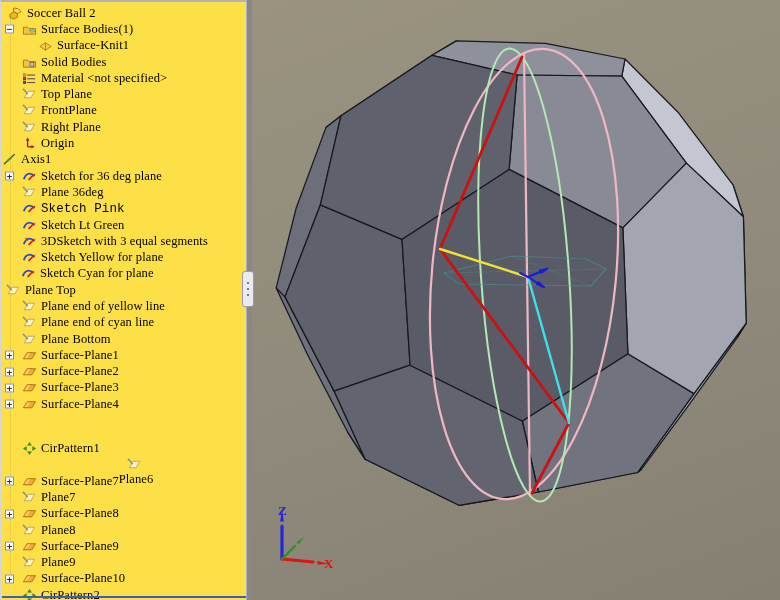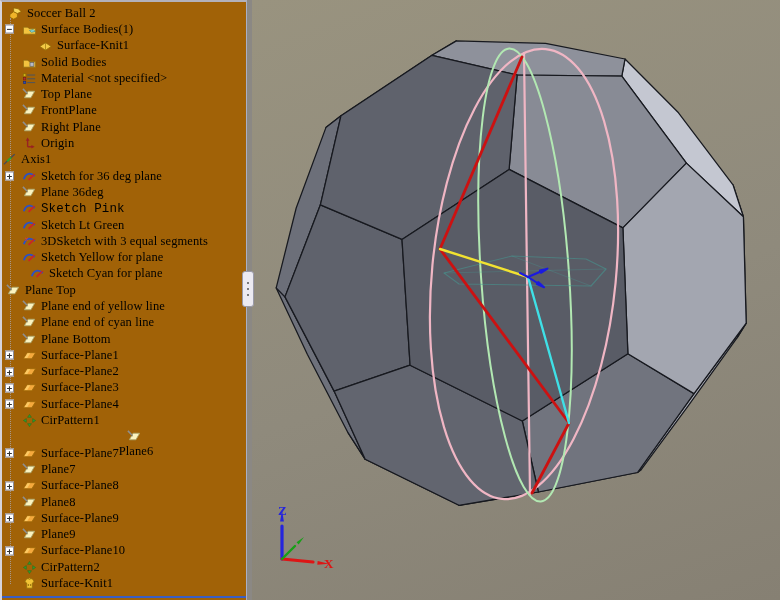--- a/index.html
+++ b/index.html
@@ -1,19 +1,19 @@
 <!DOCTYPE html>
 <html><head>
 <meta charset="utf-8">
 <style>
   html,body{margin:0;padding:0;}
   body{width:780px;height:600px;overflow:hidden;font-family:"Liberation Serif","DejaVu Serif",serif;background:#8f8a7c;}
   .app{display:flex;width:780px;height:600px;}
   
-  .tree-panel{position:relative;width:247px;height:600px;background:#a16207;box-sizing:border-box;
+  .tree-panel{position:relative;width:247px;height:600px;background:#fde047;box-sizing:border-box;
               border-top:2px solid #b3b1ba;border-left:2px solid #d6d4dc;border-right:1px solid #a9afc6;}
   .tree-rows{position:absolute;top:3px;left:0;right:0;}
   .row{position:relative;height:16.3px;display:flex;align-items:center;white-space:nowrap;}
   .row .lbl{font-size:12.5px;color:#000;margin-left:4px;letter-spacing:0.1px;}
   .row svg.icon{flex:0 0 15px;width:15px;height:15px;}
   .expander{position:absolute;left:3px;top:50%;transform:translateY(-50%);width:9px;height:9px;
             background:#fff;border:1px solid #8b8b9b;box-sizing:border-box;
             font:bold 9px/7px "DejaVu Sans Mono",monospace;text-align:center;color:#333;}
   .tree-vline{position:absolute;left:8px;top:16px;height:566px;border-left:1px dotted #a8a8b6;opacity:.75;}
   .tree-bottom-line{position:absolute;left:0;right:0;bottom:2px;height:2px;background:#3a5ec4;}
@@ -127,21 +127,21 @@
             <use href="#ic-sketch3d"></use>
           </svg>
           <span class="lbl">3DSketch with 3 equal segments</span>
         </div>
         <div class="row" style="padding-left: 20px;">
           <svg class="icon" viewBox="0 0 16 16">
             <use href="#ic-sketch"></use>
           </svg>
           <span class="lbl">Sketch Yellow for plane</span>
         </div>
-        <div class="row" style="padding-left: 28px;">
+        <div class="row" style="padding-left: 19px;">
           <svg class="icon" viewBox="0 0 16 16">
             <use href="#ic-sketch"></use>
           </svg>
           <span class="lbl">Sketch Cyan for plane</span>
         </div>
         <div class="row" style="padding-left: 4px;">
           <svg class="icon" viewBox="0 0 16 16">
             <use href="#ic-plane"></use>
           </svg>
           <span class="lbl">Plane Top</span>
@@ -185,21 +185,21 @@
           </svg>
           <span class="lbl">Surface-Plane3</span>
         </div>
         <div class="row" style="padding-left: 20px;">
           <span class="expander">+</span>
           <svg class="icon" viewBox="0 0 16 16">
             <use href="#ic-surface-plane"></use>
           </svg>
           <span class="lbl">Surface-Plane4</span>
         </div>
-        <div class="row" style="padding-left: 20px;">
+        <div class="row" style="padding-left: 20px; margin-top: 28px;">
           <svg class="icon" viewBox="0 0 16 16">
             <use href="#ic-cirpattern"></use>
           </svg>
           <span class="lbl">CirPattern1</span>
         </div>
         <div class="row" style="padding-left: 20px; flex-direction: column;">
           <svg class="icon" viewBox="0 0 16 16">
             <use href="#ic-plane"></use>
           </svg>
           <span class="lbl">Plane6</span>

